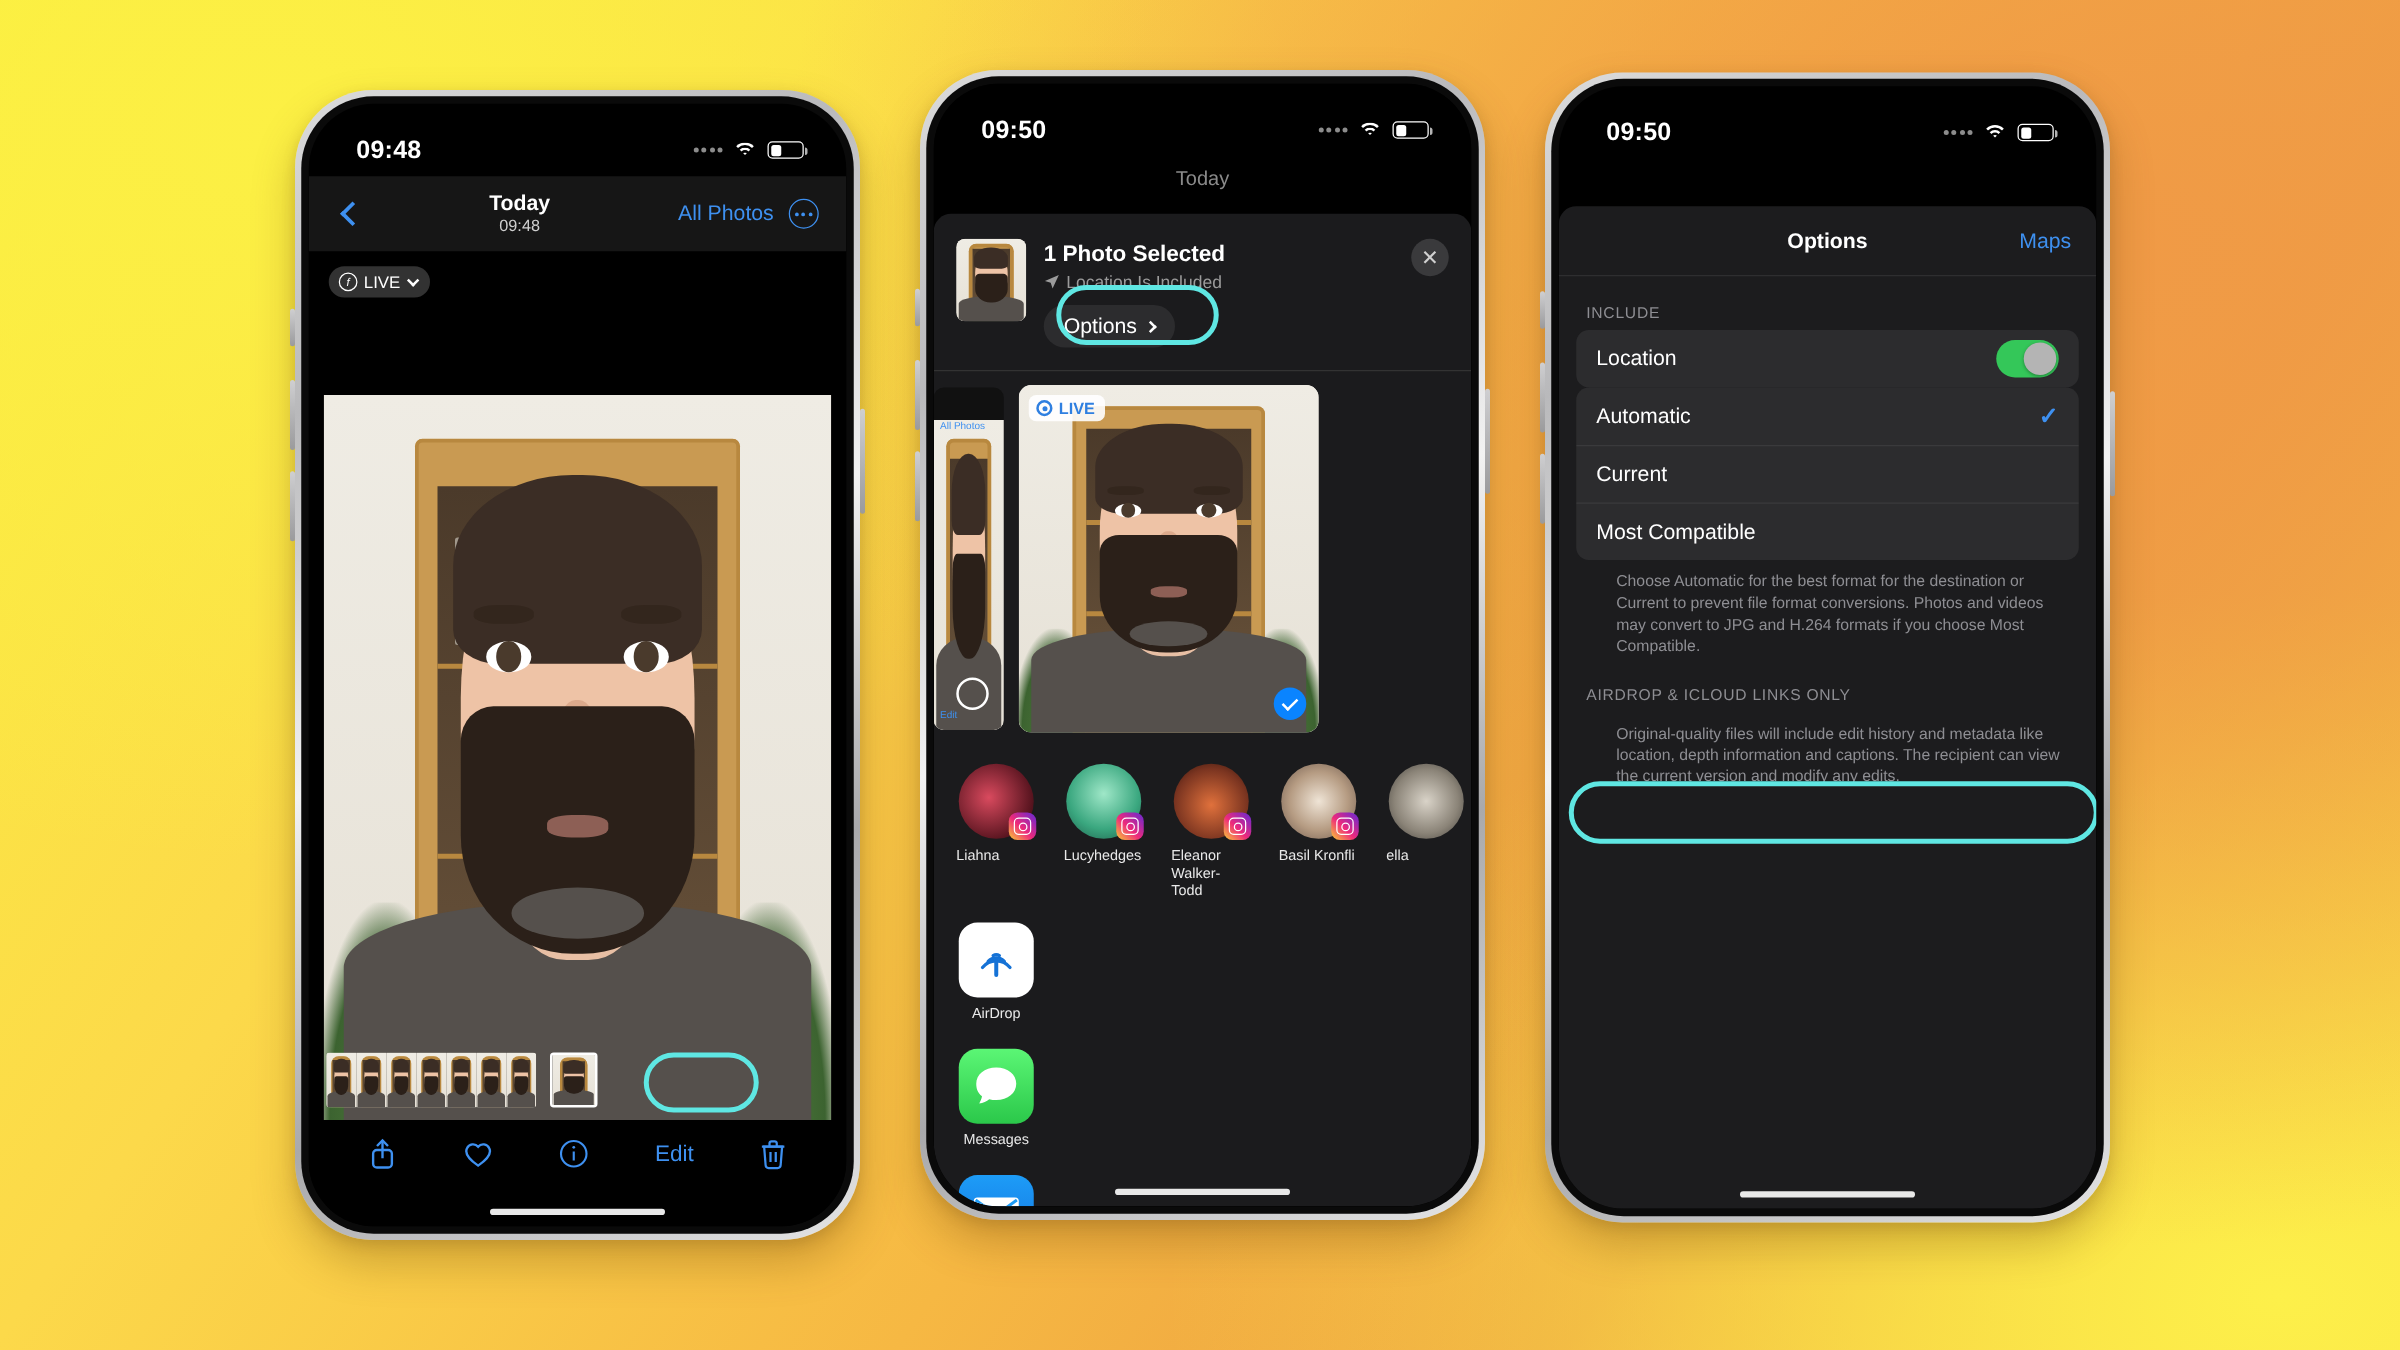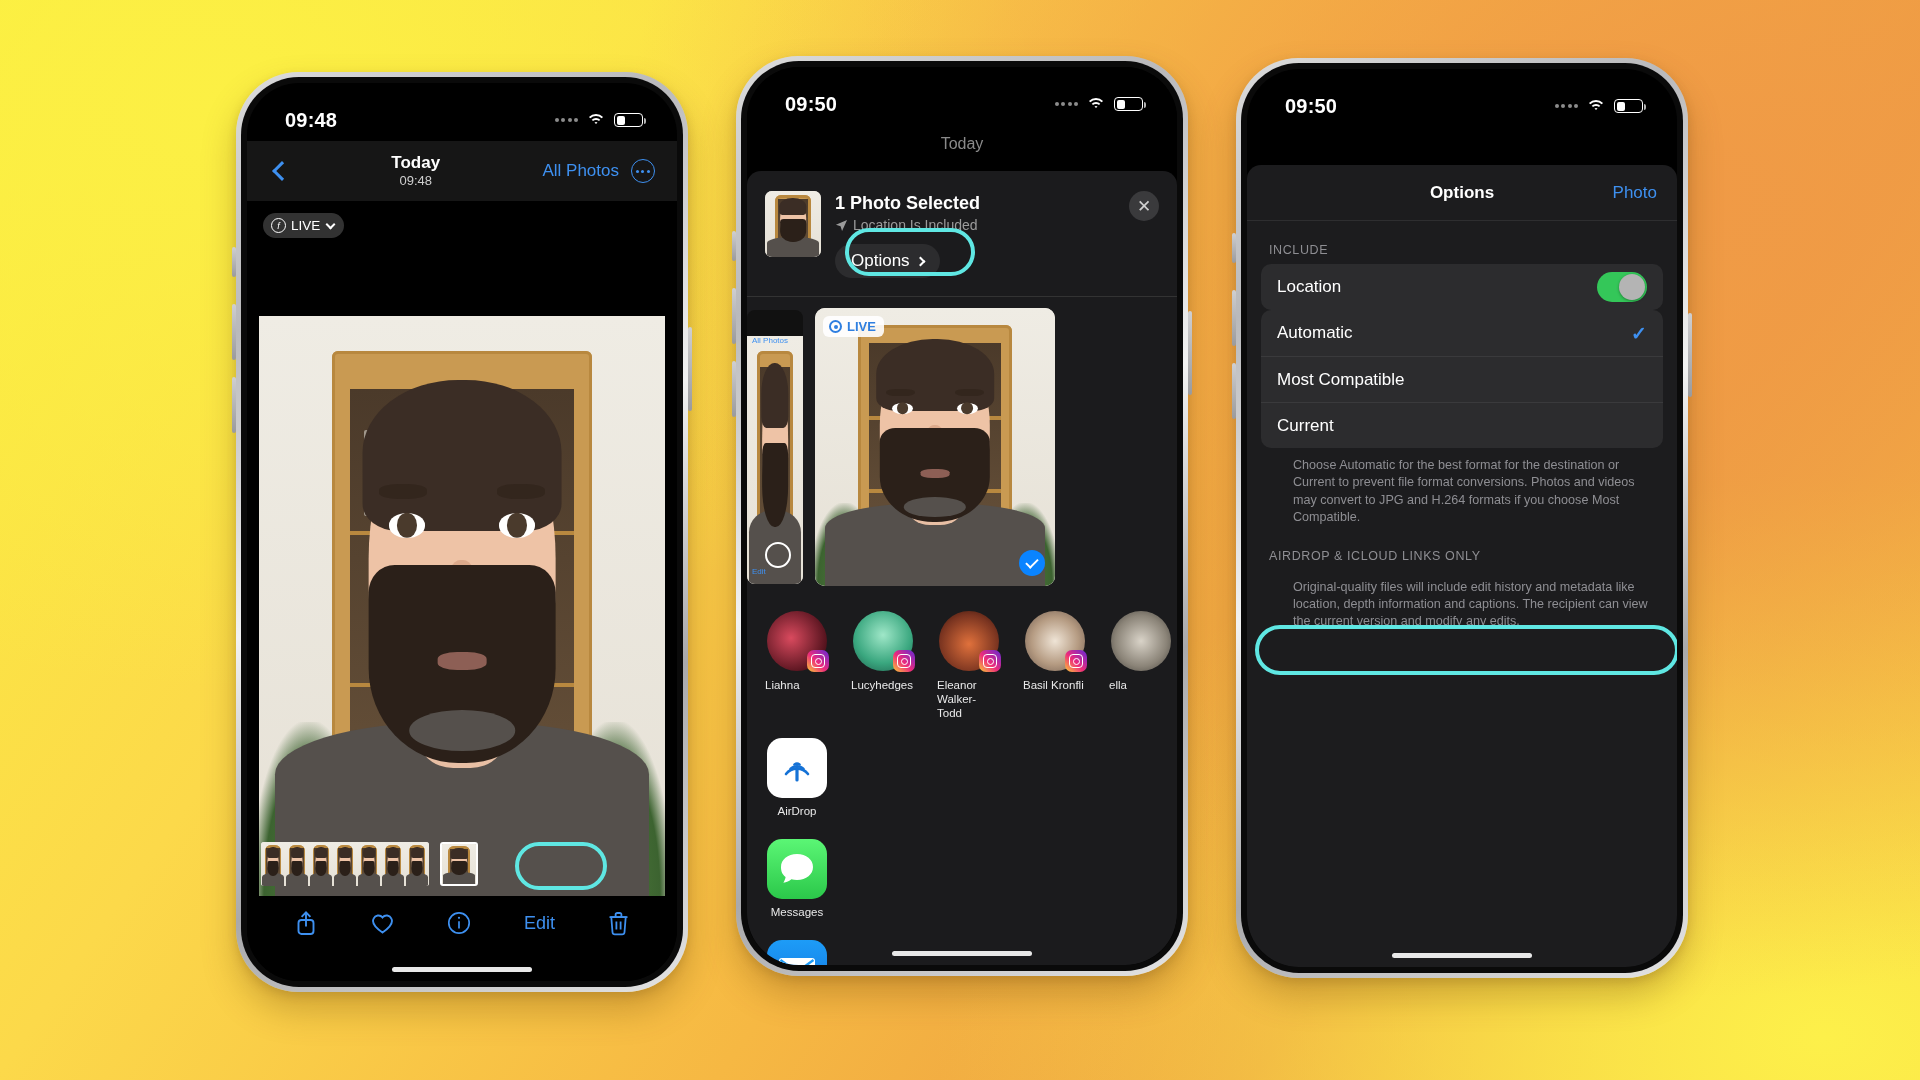--- a/index.html
+++ b/index.html
@@ -728,43 +728,43 @@
             </span>
         <span class="battery">
               <i></i>
             </span>
       </div>
     </div>
 
     <div class="p3-sheet">
       <div class="p3-nav">
         <span class="ttl">Options</span>
-        <span class="done">Photo</span>
+        <span class="done">Maps</span>
       </div>
 
       <div class="sec-hdr">INCLUDE</div>
       <div class="card">
         <div class="row">
           <span>Location</span>
           <span class="toggle grey">
                 <i></i>
               </span>
         </div>
       </div>
 
       <div class="card">
         <div class="row">
           <span>Automatic</span>
           <span class="check-blue">✓</span>
         </div>
         <div class="row">
+          <span>Current</span>
+        </div>
+        <div class="row">
           <span>Most Compatible</span>
-        </div>
-        <div class="row">
-          <span>Current</span>
         </div>
       </div>
       <div class="foot">Choose Automatic for the best format for the destination or Current to prevent file format conversions. Photos and videos may convert to JPG and H.264 formats if you choose Most Compatible.</div>
 
       <div class="sec-hdr">AIRDROP &amp; ICLOUD LINKS ONLY</div>
       <div class="foot">Original-quality files will include edit history and metadata like location, depth information and captions. The recipient can view the current version and modify any edits.</div>
     </div>
 
     <div class="hl-ring" style="left:8px; top:556px; width:424px; height:50px;"></div>
     <div class="home-ind"></div>

